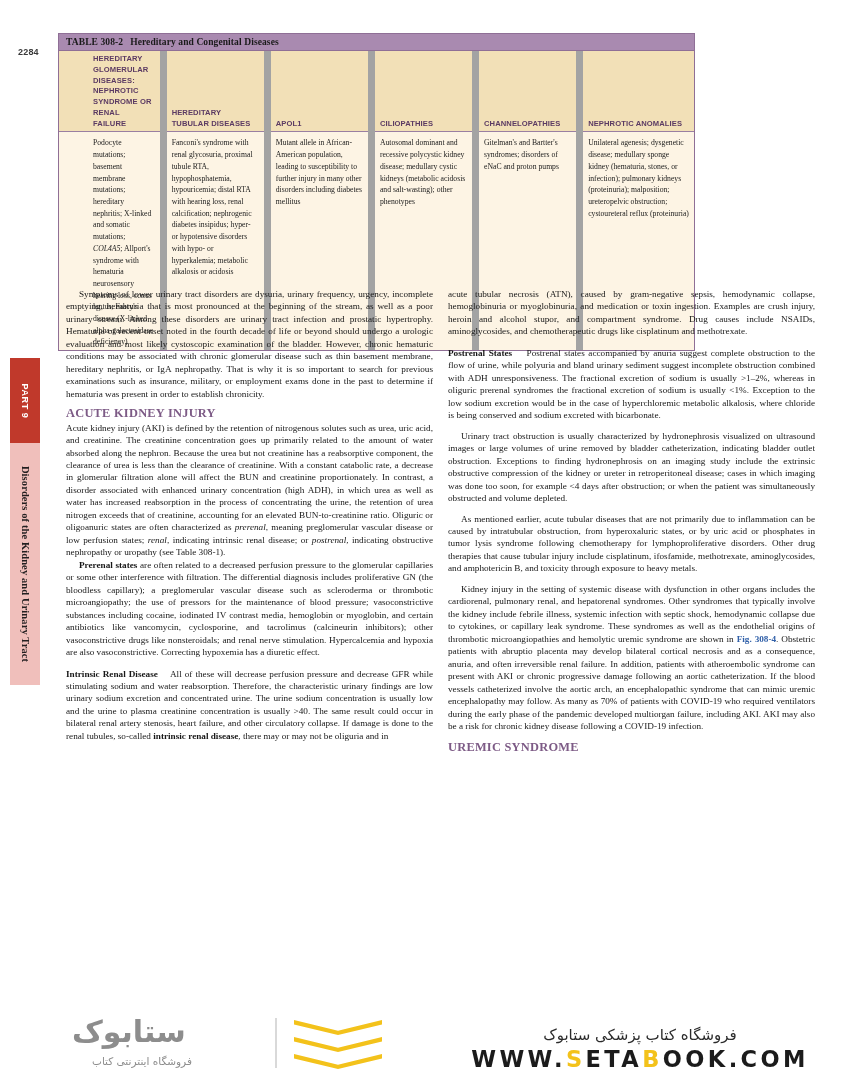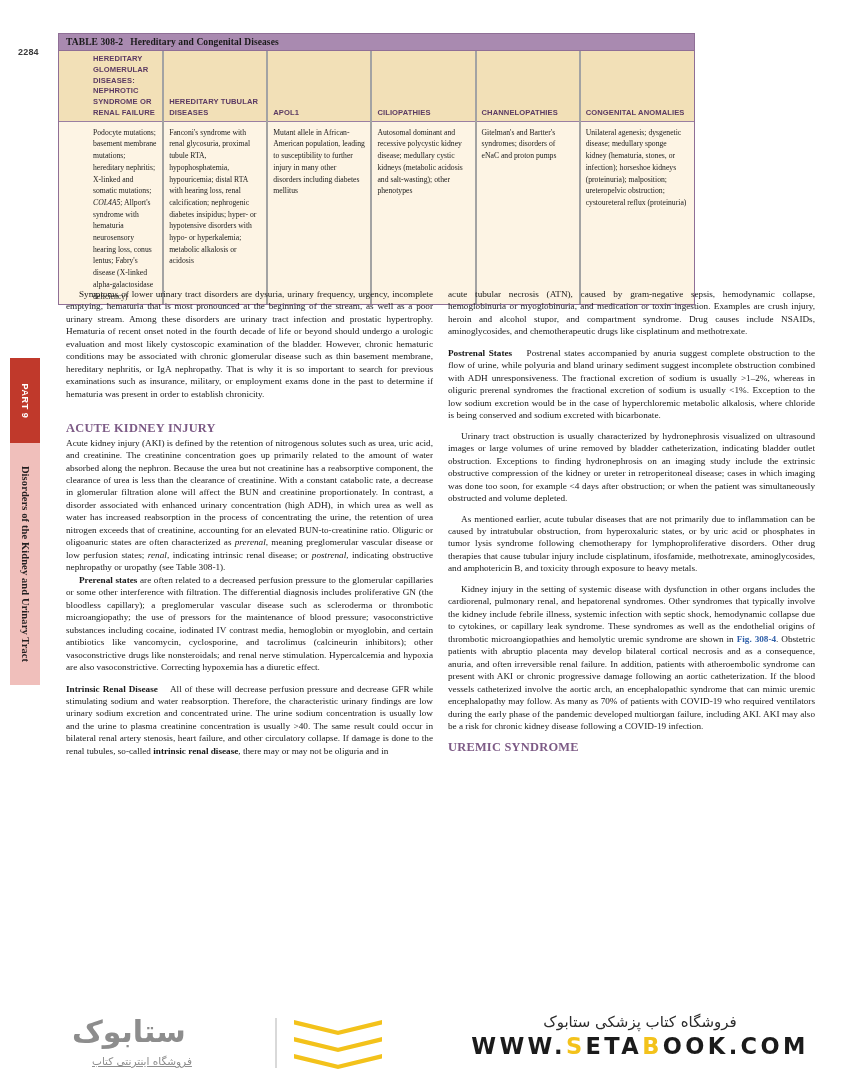--- a/index.html
+++ b/index.html
@@ -60,21 +60,21 @@
     font-size:9.5px;font-weight:700;
     padding:3px 6px 3px 7px;
     letter-spacing:.1px;
     border-bottom:1px solid #8f6f96;
   }
   .table-title .num{margin-right:7px;}
   table.t{
     width:100%;border-collapse:collapse;table-layout:fixed;
   }
   table.t th,table.t td{
-    border-left:2px solid #a3a3a3;
+    border-left:7px solid #a3a3a3;
     vertical-align:bottom;
     padding:3px 5px 2px 5px;
     box-sizing:border-box;
   }
   table.t th:first-child,table.t td:first-child{border-left:none;padding-left:34px;}
   table.t thead th{
     background:#f2e0b7;
     color:#5b3a63;
     font-family:"Liberation Sans", sans-serif;
     font-size:7.6px;
@@ -113,21 +113,21 @@
     font-family:"Liberation Serif", serif;
     font-size:12.4px;
     font-weight:700;
     color:#7d5b86;
     letter-spacing:.25px;
     margin:9px 0 1px 0;
     text-indent:0;
     line-height:1.16;
     text-align:left;
   }
-  .sec-head.first{margin-top:21px;}
+  .sec-head.first{margin-top:6px;}
   .run-head{font-weight:700;}
   .run-head::after{content:"";}
   .it{font-style:italic;}
   .lnk{color:#2f5fa8;font-weight:700;}
   .bd{font-weight:700;}
 
   
   .footer{
     position:absolute;left:0;top:1000px;width:844px;height:80px;
     background:#ffffff;
@@ -137,33 +137,33 @@
   }
   .wm-logo-text{
     position:absolute;left:0;top:0;
     font-family:"DejaVu Sans", sans-serif;
     font-size:30px;font-weight:700;color:#8d8d8d;
     letter-spacing:0px;direction:rtl;
   }
   .wm-sub{
     position:absolute;left:20px;top:41px;
     font-family:"DejaVu Sans", sans-serif;
-    font-size:10.5px;color:#8d8d8d;direction:rtl;text-decoration:underline;
+    font-size:10.5px;color:#8d8d8d;direction:rtl;
   }
   .wm-divider{
     position:absolute;left:203px;top:4px;width:2px;height:50px;background:#d9d9d9;
   }
   .wm-chevbox{position:absolute;left:222px;top:6px;width:90px;height:48px;}
   .wm-chev{
     position:absolute;left:0;width:88px;height:15px;
     background:#f3c21b;
     clip-path:polygon(0 0, 50% 72%, 100% 0, 100% 30%, 50% 100%, 0 30%);
   }
   .wm-right{
-    position:absolute;left:455px;top:13px;width:370px;
+    position:absolute;left:455px;top:26px;width:370px;
   }
   .wm-fa{
     font-family:"DejaVu Sans", sans-serif;
     font-size:15px;color:#2b2b2b;direction:rtl;text-align:center;
     letter-spacing:0px;
   }
   .wm-url{
     font-family:"DejaVu Sans", sans-serif;
     font-size:22.5px;font-weight:700;color:#1b1b1b;
     letter-spacing:3.4px;margin-top:2px;text-align:center;
@@ -197,31 +197,31 @@
           <col style="width:16.4%">
           <col style="width:18.0%">
       </colgroup>
       <thead>
         <tr>
           <th>HEREDITARY GLOMERULAR DISEASES: NEPHROTIC SYNDROME OR RENAL FAILURE</th>
           <th>HEREDITARY TUBULAR DISEASES</th>
           <th>APOL1</th>
           <th>CILIOPATHIES</th>
           <th>CHANNELOPATHIES</th>
-          <th>CONGENITAL ANOMALIES</th>
+          <th>NEPHROTIC ANOMALIES</th>
         </tr>
       </thead>
       <tbody>
         <tr>
           <td><span id="cell0">Podocyte mutations; basement membrane mutations; hereditary nephritis; X-linked and somatic mutations; <i>COL4A5</i>; Allport's syndrome with hematuria neurosensory hearing loss, conus lentus; Fabry's disease (X-linked alpha-galactosidase deficiency)</span></td>
           <td>Fanconi's syndrome with renal glycosuria, proximal tubule RTA, hypophosphatemia, hypouricemia; distal RTA with hearing loss, renal calcification; nephrogenic diabetes insipidus; hyper- or hypotensive disorders with hypo- or hyperkalemia; metabolic alkalosis or acidosis</td>
           <td>Mutant allele in African-American population, leading to susceptibility to further injury in many other disorders including diabetes mellitus</td>
           <td>Autosomal dominant and recessive polycystic kidney disease; medullary cystic kidneys (metabolic acidosis and salt-wasting); other phenotypes</td>
           <td>Gitelman's and Bartter's syndromes; disorders of eNaC and proton pumps</td>
-          <td>Unilateral agenesis; dysgenetic disease; medullary sponge kidney (hematuria, stones, or infection); horseshoe kidneys (proteinuria); malposition; ureteropelvic obstruction; cystoureteral reflux (proteinuria)</td>
+          <td>Unilateral agenesis; dysgenetic disease; medullary sponge kidney (hematuria, stones, or infection); pulmonary kidneys (proteinuria); malposition; ureteropelvic obstruction; cystoureteral reflux (proteinuria)</td>
         </tr>
       </tbody>
     </table>
   </div>
 
   <div class="col col-left">
     <p>Symptoms of lower urinary tract disorders are dysuria, urinary frequency, urgency, incomplete emptying, hematuria that is most pronounced at the beginning of the stream, as well as a poor urinary stream. Among these disorders are urinary tract infection and prostatic hypertrophy. Hematuria of recent onset noted in the fourth decade of life or beyond should undergo a urologic evaluation and most likely cystoscopic examination of the bladder. However, chronic hematuric conditions may be associated with chronic glomerular disease such as thin basement membrane, hereditary nephritis, or IgA nephropathy. That is why it is so important to search for previous examinations such as insurance, military, or employment exams done in the past to determine if hematuria was present in order to establish chronicity.</p>
 
     <div class="sec-head first">ACUTE KIDNEY INJURY</div>
 

